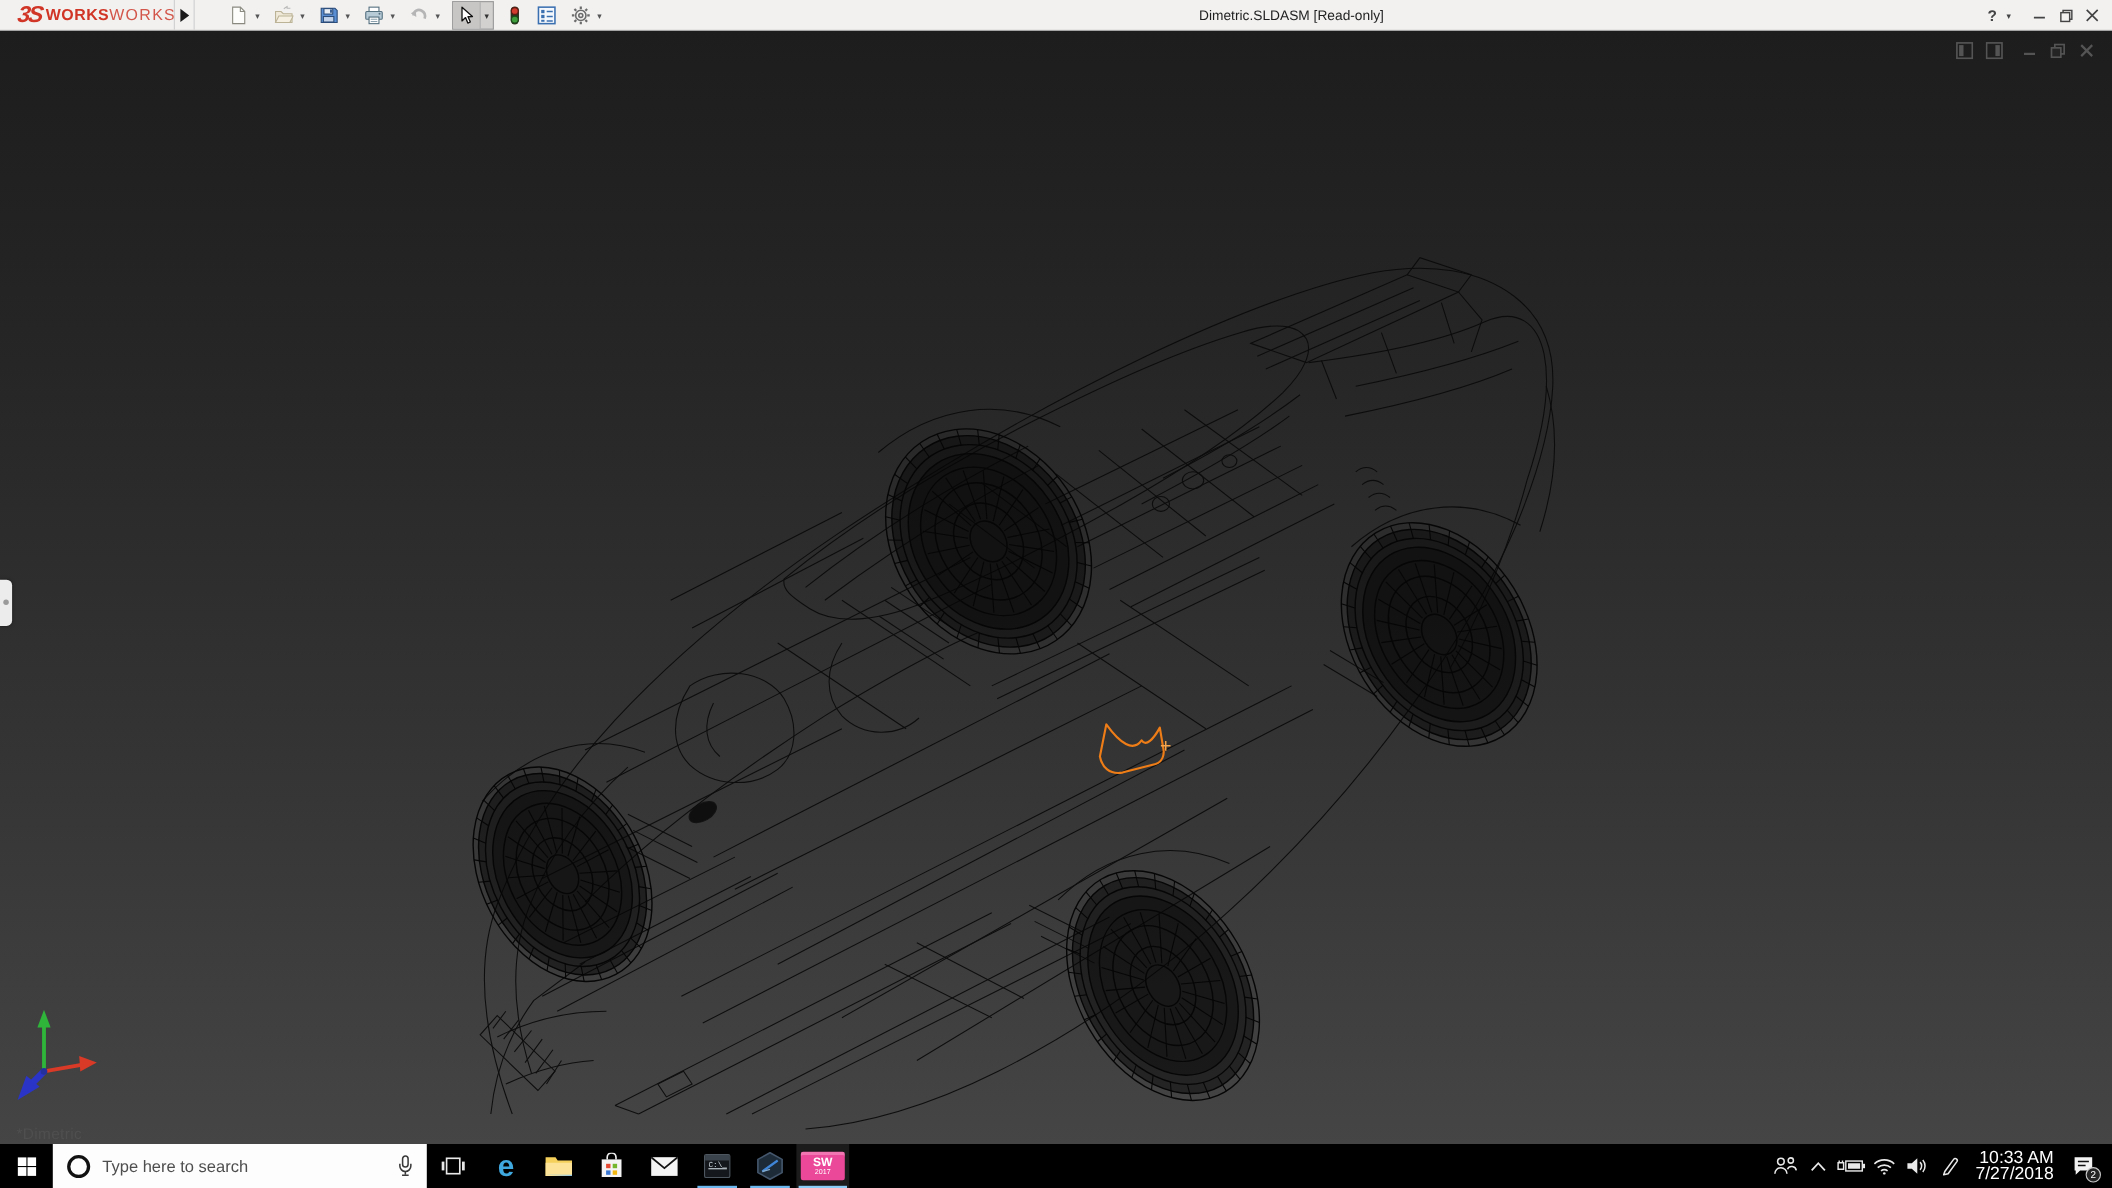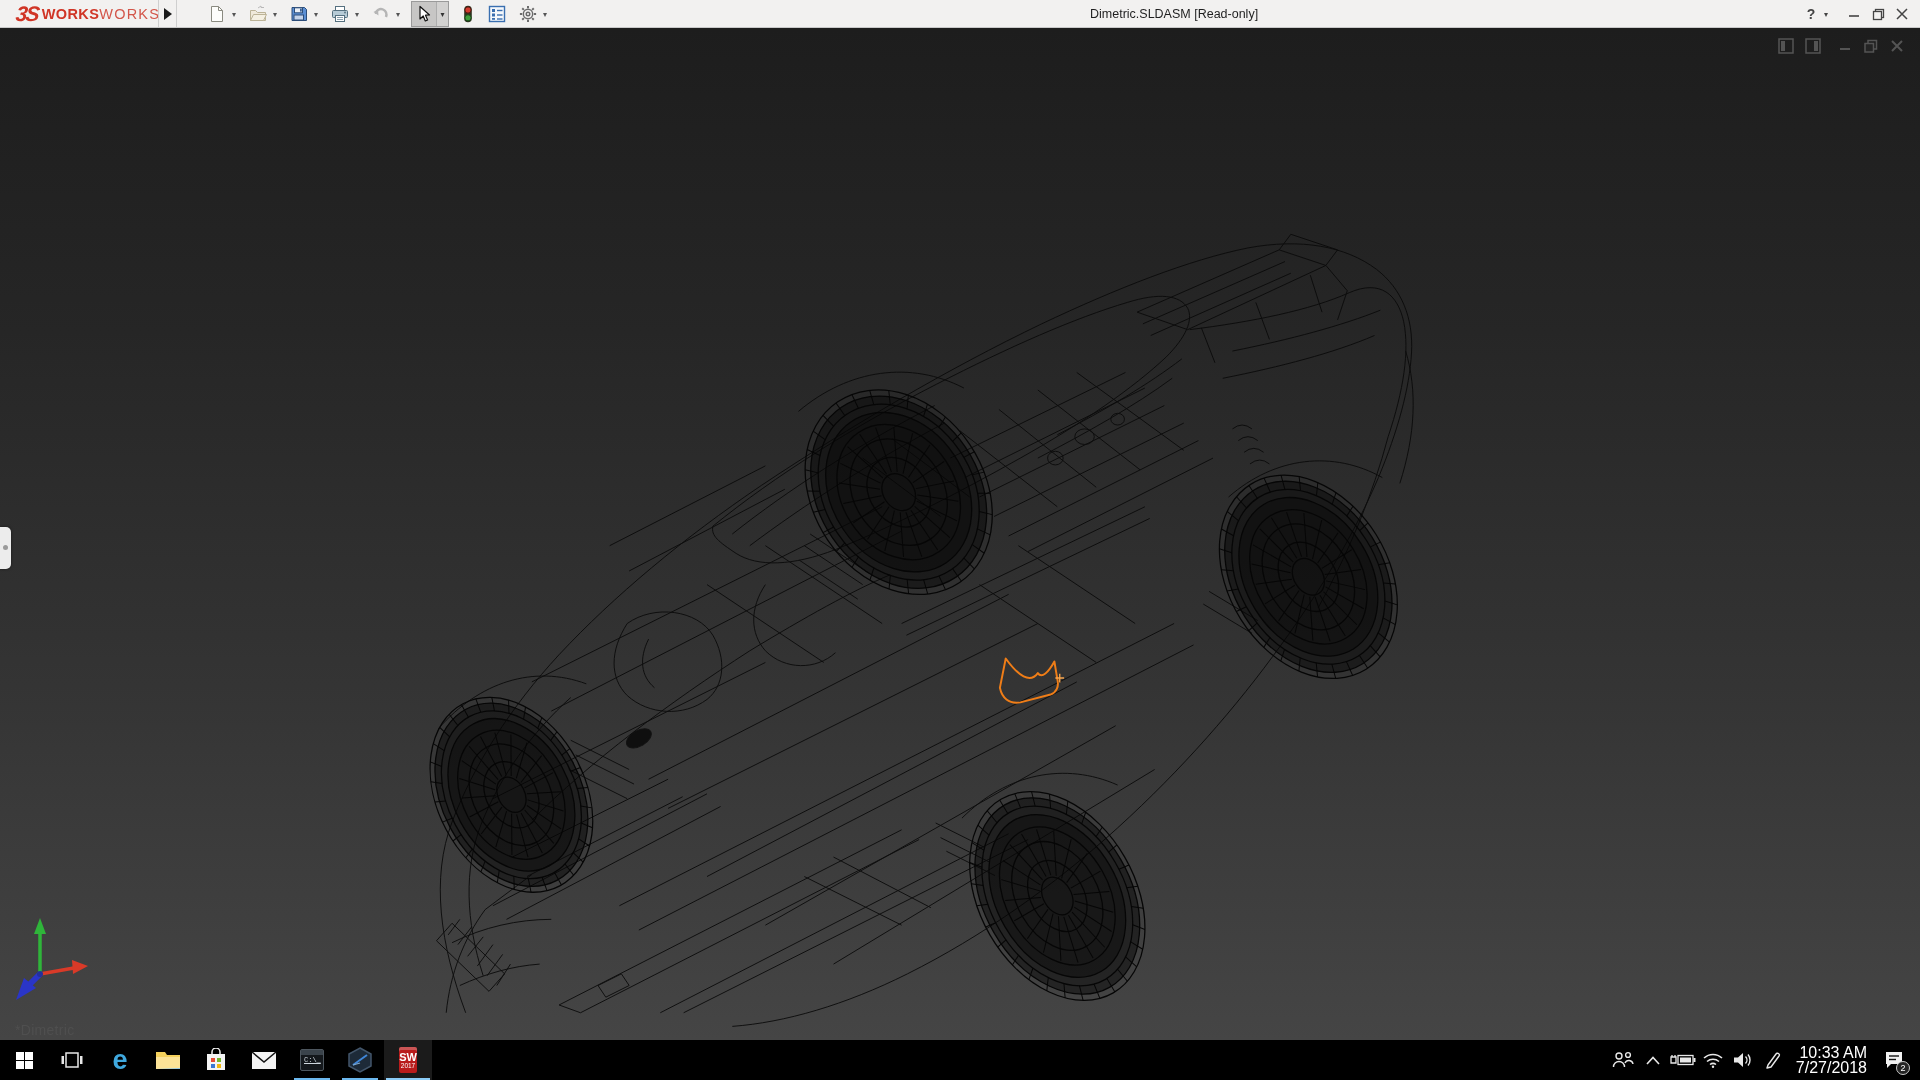--- a/index.html
+++ b/index.html
@@ -50,21 +50,21 @@
   .searchbox { width:340px; background:#fdfdfd; display:flex; align-items:center; cursor:text; }
   .cortana { width:21px; height:21px; border:3px solid #111; border-radius:50%; margin:0 11px 0 13px; flex:none; }
   .search-text { flex:1; font-size:15px; color:#4e4e4e; }
   .mic { margin-right:12px; flex:none; }
   .apps { display:flex; }
   .app-slot { width:48px; position:relative; display:flex; align-items:center; justify-content:center; cursor:pointer; }
   .app-slot .underline { position:absolute; bottom:0; left:6px; right:6px; height:2px; background:#6cb8ee; }
   .app-slot.active { background:#1b1b1b; }
   .app-slot.active .underline { left:2px; right:2px; background:#8ccdf8; }
   .edge-e { color:#3fa8de; font-size:27px; font-weight:bold; line-height:1; }
-  .sw-ico { width:18px; height:26px; background:#b91c1c; border-radius:2px; position:relative; display:flex; flex-direction:column; align-items:center; justify-content:center; box-shadow:inset 0 3px 0 rgba(255,255,255,0.25); }
+  .sw-ico { width:40px; height:26px; background:#ec4899; border-radius:2px; position:relative; display:flex; flex-direction:column; align-items:center; justify-content:center; box-shadow:inset 0 3px 0 rgba(255,255,255,0.25); }
   .sw-ico .sw { color:#fff; font-weight:bold; font-size:11px; line-height:10px; }
   .sw-ico .yr { color:#fff; font-size:6.5px; line-height:7px; }
   .cmd-ico { width:24px; height:22px; background:#14181c; border:1px solid #4d565e; border-radius:2px; position:relative; }
   .cmd-ico::before { content:""; position:absolute; top:0; left:0; right:0; height:5px; background:#3a434b; }
   .cmd-ico .marks { position:absolute; top:7px; left:3px; color:#cfd8df; font-size:7px; font-family:"Liberation Mono", monospace; line-height:7px;text-decoration:underline; }
   .hex-ico { width:26px; height:26px; position:relative; }
 
   .tray { margin-left:auto; display:flex; align-items:center; }
   .tray-ico { width:30px; height:40px; display:flex; align-items:center; justify-content:center; cursor:pointer; }
   .clock { text-align:right; color:#fff; font-size:16px; line-height:15px; margin:0 9px 0 8px; cursor:pointer; }
@@ -575,20 +575,30 @@
   <div class="taskbar">
     <div class="start">
       <svg width="17" height="17" viewBox="0 0 17 17">
         <rect x="0" y="0" width="8" height="8" fill="#fff"></rect>
           <rect x="9" y="0" width="8" height="8" fill="#fff"></rect>
         <rect x="0" y="9" width="8" height="8" fill="#fff"></rect>
           <rect x="9" y="9" width="8" height="8" fill="#fff"></rect>
       </svg>
     </div>
 
+    <div class="searchbox">
+      <div class="cortana"></div>
+      <div class="search-text">Type here to search</div>
+      <svg class="mic" width="15" height="20" viewBox="0 0 15 20">
+        <rect x="5" y="1" width="5" height="10" rx="2.5" fill="none" stroke="#3a3a3a" stroke-width="1.4"></rect>
+        <path d="M2.5,8 v2 a5,5 0 0 0 10,0 v-2" fill="none" stroke="#3a3a3a" stroke-width="1.4"></path>
+        <line x1="7.5" y1="15" x2="7.5" y2="18" stroke="#3a3a3a" stroke-width="1.4"></line>
+        <line x1="4.5" y1="18.5" x2="10.5" y2="18.5" stroke="#3a3a3a" stroke-width="1.4"></line>
+      </svg>
+    </div>
 
     <div class="apps">
       <div class="app-slot">
         <svg width="22" height="20" viewBox="0 0 22 20">
           <rect x="5" y="3" width="12" height="14" fill="none" stroke="#e8e8e8" stroke-width="1.5"></rect>
           <rect x="0.5" y="6" width="2.5" height="8" fill="#e8e8e8"></rect>
           <rect x="19" y="6" width="2.5" height="8" fill="#e8e8e8"></rect>
         </svg>
       </div>
       <div class="app-slot">

